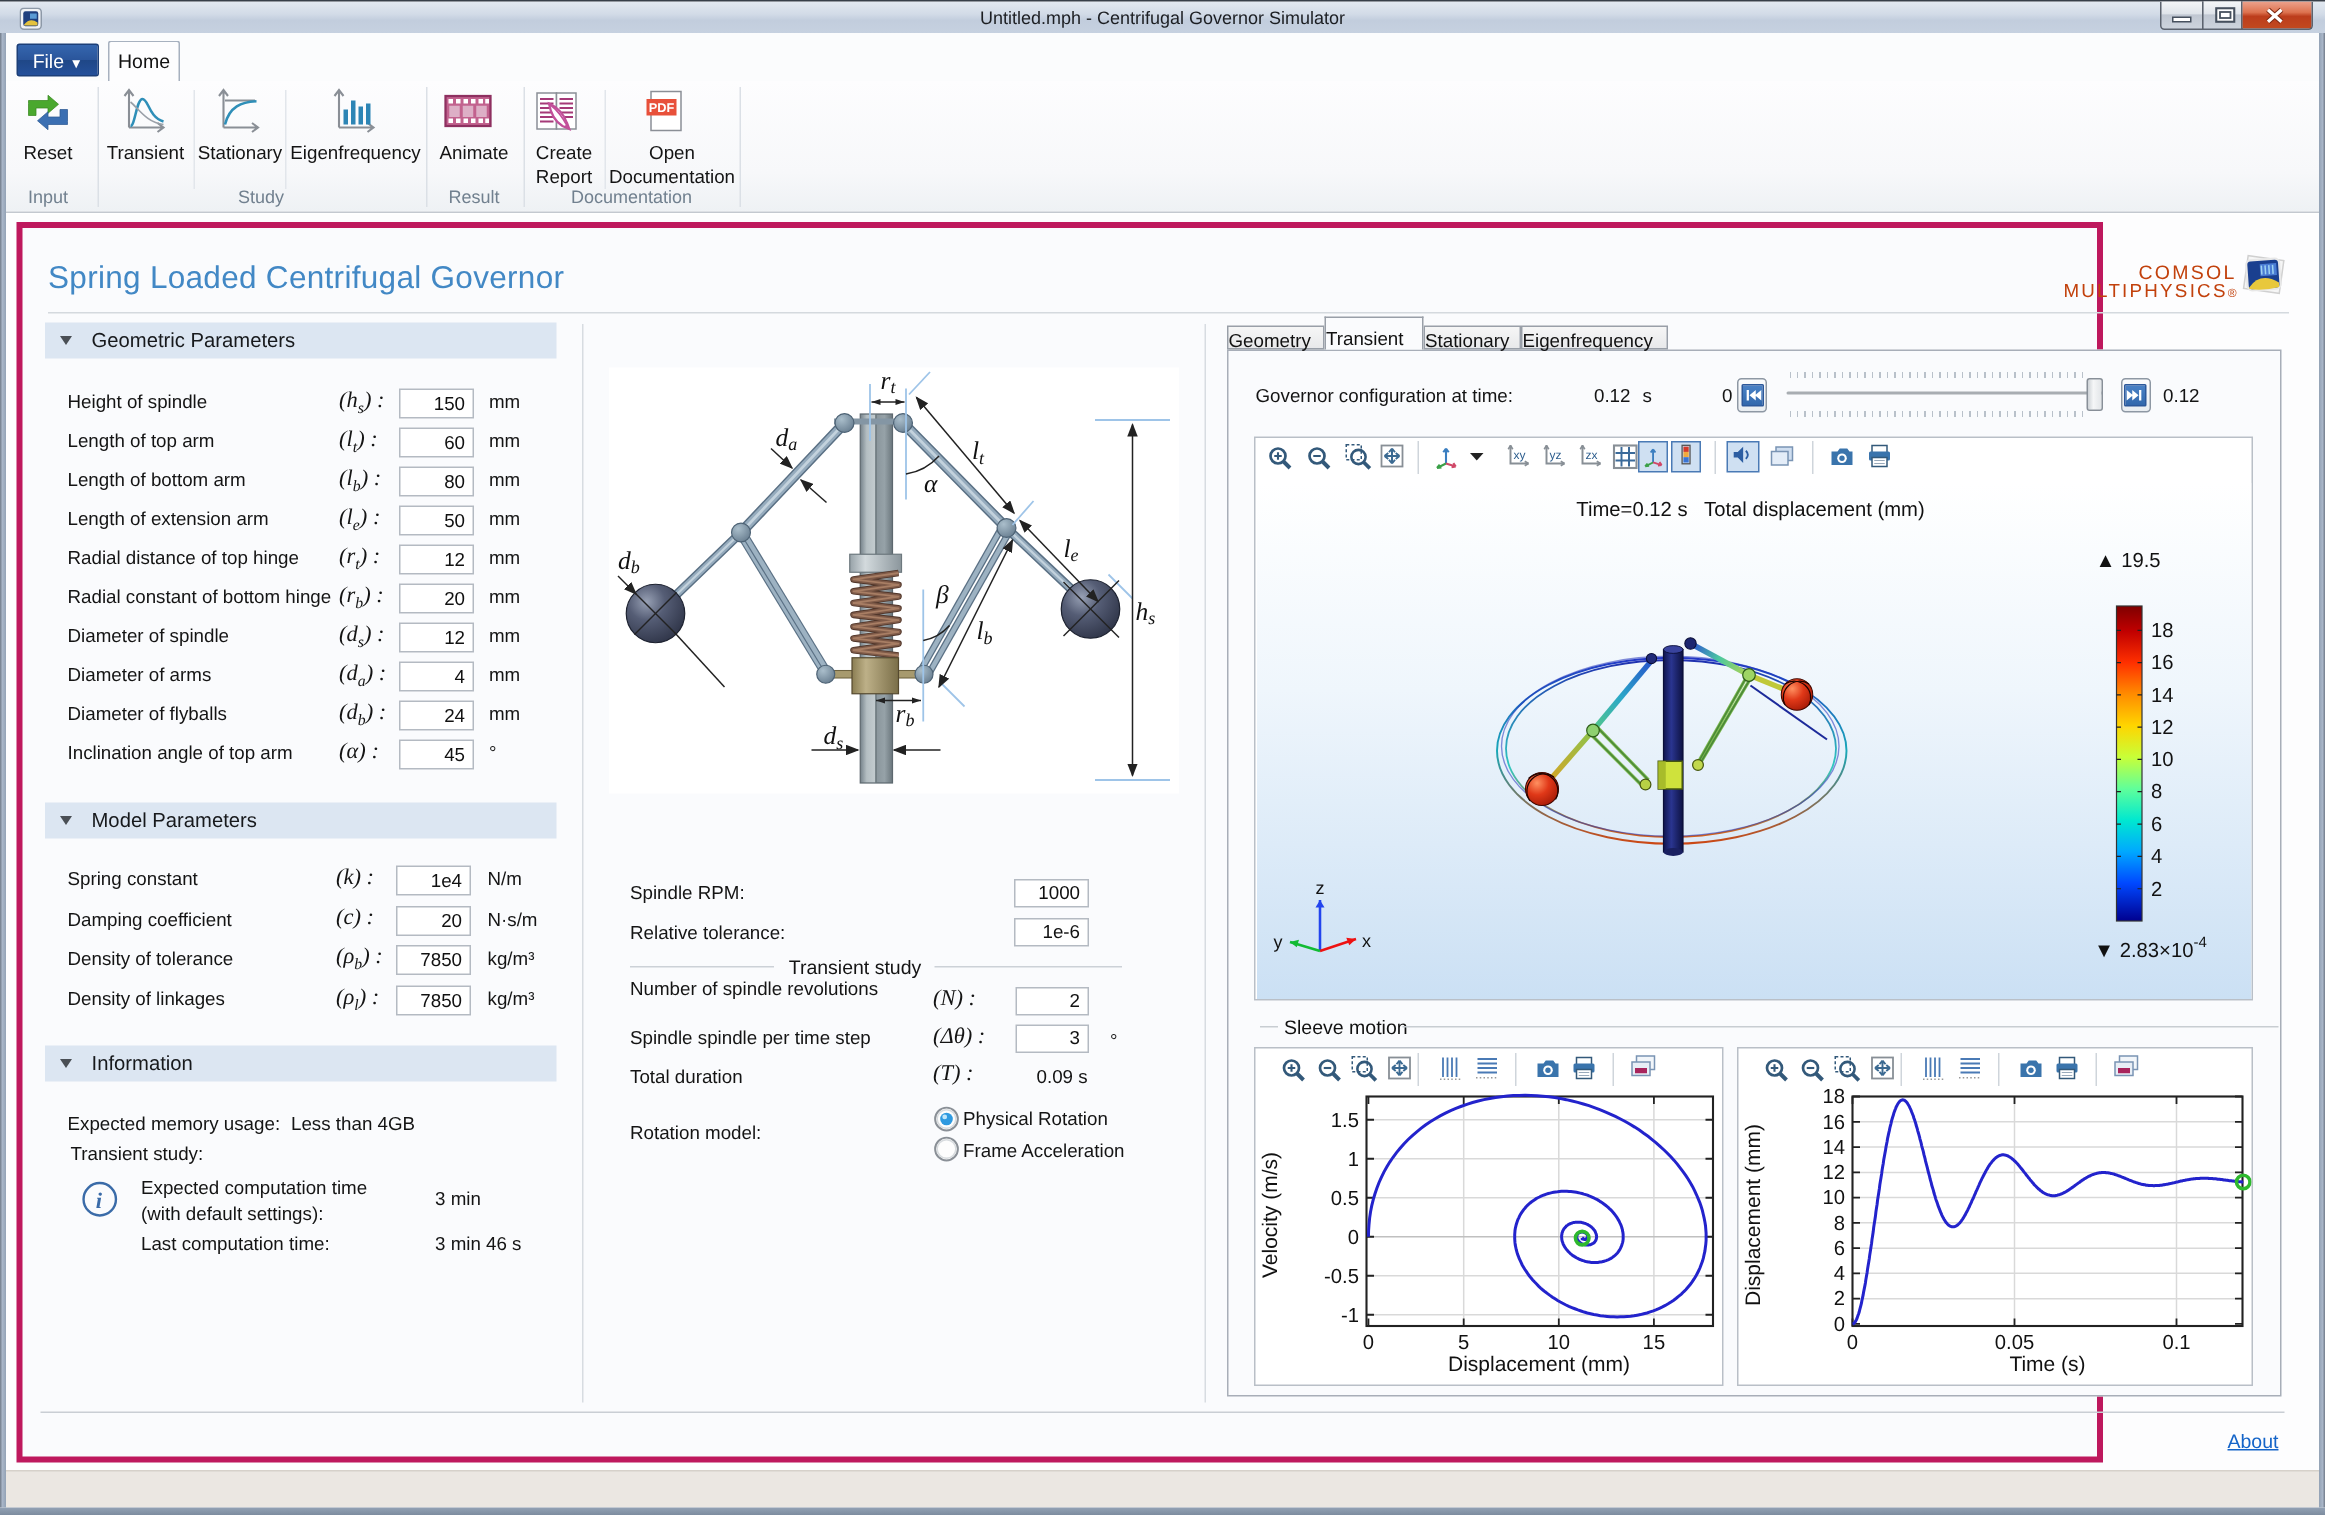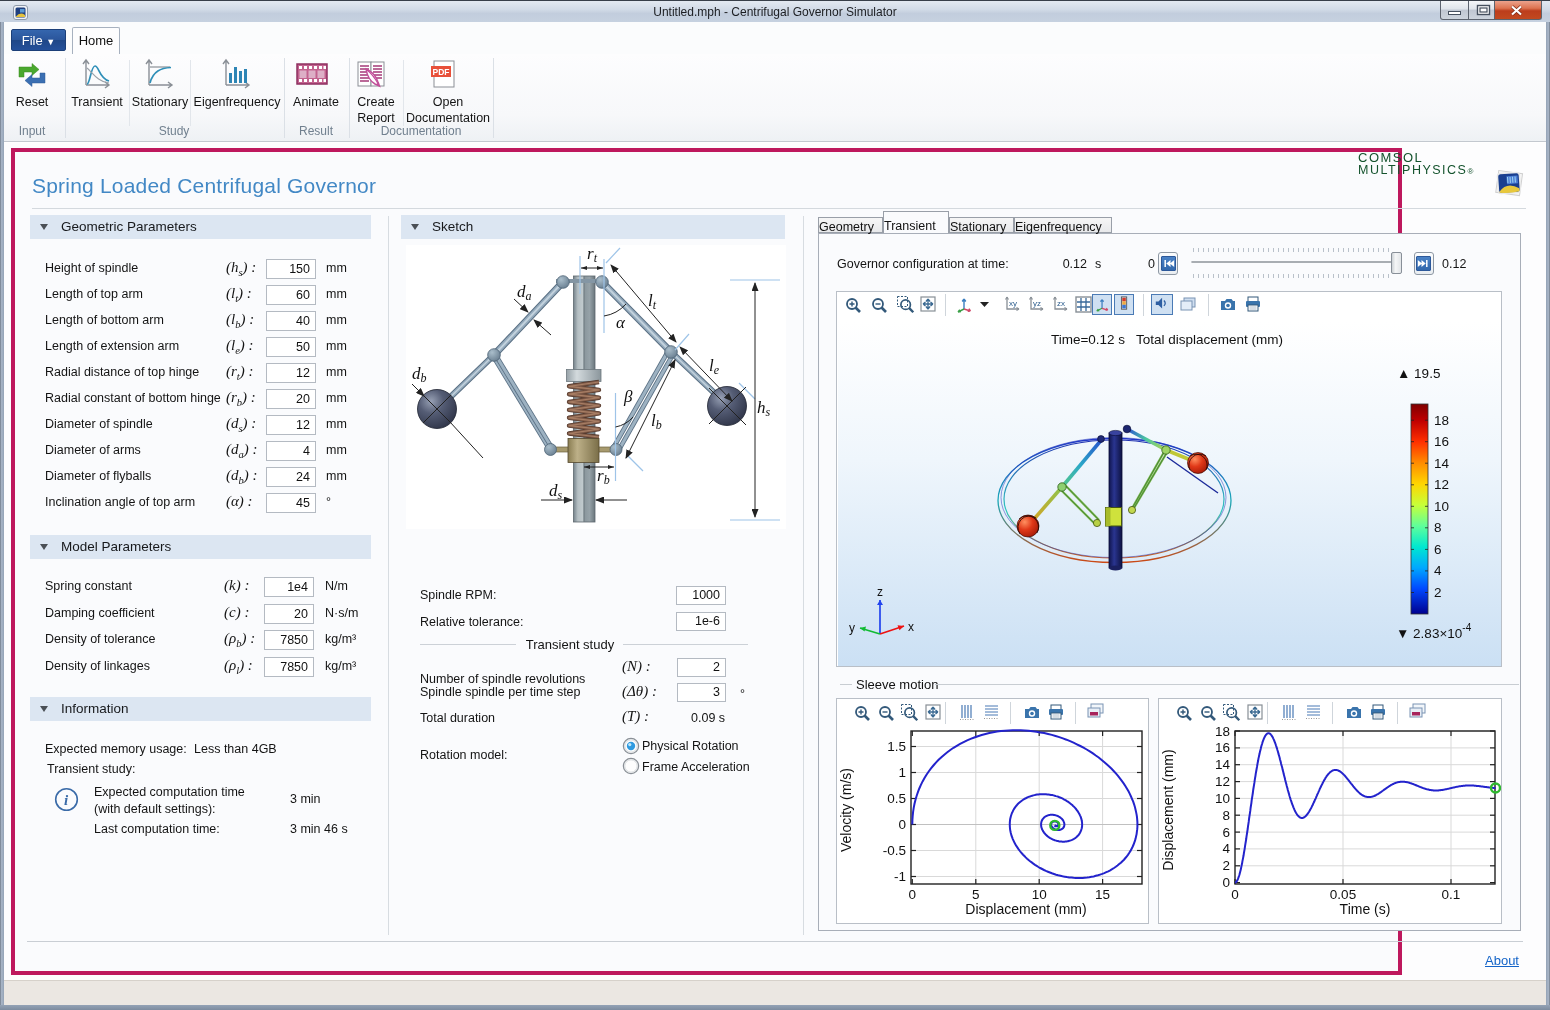--- a/index.html
+++ b/index.html
@@ -146,21 +146,21 @@
     <svg class="abs" style="left:423px;top:4px" width="34" height="34" viewBox="0 0 34 34">
 <rect x="7" y="3" width="20" height="26" fill="#fff" stroke="#8b8f96"></rect>
 <rect x="4" y="8" width="20" height="11" fill="#e8503a"></rect>
 <text x="14" y="16.5" font-size="8.5" font-weight="bold" fill="#fff" text-anchor="middle" font-family="Liberation Sans">PDF</text>
 </svg>
   </div>
 <div id="mainbg" class="abs"></div>
 <div id="form" class="abs">
     <h1 class="abs">Spring Loaded Centrifugal Governor</h1>
     <div id="headrule" class="abs"></div>
-    <div class="abs" style="left:1343px;top:0;width:133px;text-align:left;color:#14532d;font-size:12.5px;letter-spacing:1.5px;line-height:12px"><span style="font-size:13px">COMSOL</span><br>MULTIPHYSICS<span style="font-size:8px;letter-spacing:0">®</span></div>
+    <div class="abs" style="left:1343px;top:24px;width:133px;text-align:right;color:#c2410c;font-size:12.5px;letter-spacing:1.5px;line-height:12px"><span style="font-size:13px">COMSOL</span><br>MULTIPHYSICS<span style="font-size:8px;letter-spacing:0">®</span></div>
     <svg class="abs" style="left:1478px;top:17px" width="32" height="30">
       <g transform="rotate(8 16 15)">
         <rect x="4" y="3" width="24" height="22" fill="#f6f6f6" stroke="#d0d0d0"></rect>
       </g>
       <g transform="rotate(-4 16 15)">
         <rect x="5" y="4" width="22" height="20" rx="3" fill="#1a3f8f" stroke="#e8e8e8" stroke-width="1.5"></rect>
         <path d="M6 22 Q14 12 26 20 L26 23 Q16 25 6 23 Z" fill="#e8c83c"></path>
         <rect x="14" y="7" width="11" height="8" fill="#4a7cd4"></rect>
         <g stroke="#9fd4f2" stroke-width="1">
           <path d="M15 8 v6 M17.5 8 v6 M20 8 v6 M22.5 8 v6"></path>
@@ -173,21 +173,21 @@
     <div class="flabel abs" style="left:30px;top:109px">Height of spindle</div>
     <div class="sym abs" style="left:211px;top:107px">(h<sub>s</sub>) :</div>
     <div class="ibox abs" style="left:251px;top:107px;width:50px;height:20px;line-height:18px">150</div>
     <div class="flabel abs" style="left:311px;top:109px">mm</div>
     <div class="flabel abs" style="left:30px;top:135px">Length of top arm</div>
     <div class="sym abs" style="left:211px;top:133px">(l<sub>t</sub>) :</div>
     <div class="ibox abs" style="left:251px;top:133px;width:50px;height:20px;line-height:18px">60</div>
     <div class="flabel abs" style="left:311px;top:135px">mm</div>
     <div class="flabel abs" style="left:30px;top:161px">Length of bottom arm</div>
     <div class="sym abs" style="left:211px;top:159px">(l<sub>b</sub>) :</div>
-    <div class="ibox abs" style="left:251px;top:159px;width:50px;height:20px;line-height:18px">40</div>
+    <div class="ibox abs" style="left:251px;top:159px;width:50px;height:20px;line-height:18px">80</div>
     <div class="flabel abs" style="left:311px;top:161px">mm</div>
     <div class="flabel abs" style="left:30px;top:187px">Length of extension arm</div>
     <div class="sym abs" style="left:211px;top:185px">(l<sub>e</sub>) :</div>
     <div class="ibox abs" style="left:251px;top:185px;width:50px;height:20px;line-height:18px">50</div>
     <div class="flabel abs" style="left:311px;top:187px">mm</div>
     <div class="flabel abs" style="left:30px;top:213px">Radial distance of top hinge</div>
     <div class="sym abs" style="left:211px;top:211px">(r<sub>t</sub>) :</div>
     <div class="ibox abs" style="left:251px;top:211px;width:50px;height:20px;line-height:18px">12</div>
     <div class="flabel abs" style="left:311px;top:213px">mm</div>
     <div class="flabel abs" style="left:30px;top:239px">Radial constant of bottom hinge</div>
@@ -232,21 +232,20 @@
     <div class="flabel abs" style="left:179px;top:590px">Less than 4GB</div>
     <div class="flabel abs" style="left:32px;top:610px">Transient study:</div>
     <svg class="abs" style="left:39px;top:635px" width="25" height="25">
       <circle cx="12.5" cy="12.5" r="10.8" fill="none" stroke="#3a6ba8" stroke-width="1.6"></circle>
       <text x="12" y="18" text-anchor="middle" font-family="Liberation Serif" font-style="italic" font-weight="bold" font-size="15" fill="#3a6ba8">i</text>
     </svg>
     <div class="flabel abs" style="left:79px;top:632px;line-height:17px">Expected computation time<br>(with default settings):</div>
     <div class="flabel abs" style="left:275px;top:640px">3 min</div>
     <div class="flabel abs" style="left:79px;top:670px">Last computation time:</div>
     <div class="flabel abs" style="left:275px;top:670px">3 min 46 s</div>
-    <div class="band abs" style="left:386px;top:63px;width:384px"><span class="tri"></span>Sketch</div>
     <svg class="abs" style="left:387px;top:91px" width="384" height="287" viewBox="399 240 384 287">
       <rect x="403" y="242" width="380" height="284" fill="#ffffff"></rect>
       <defs>
 <linearGradient id="spin" x1="0" y1="0" x2="1" y2="0">
           <stop offset="0" stop-color="#75828a"></stop>
           <stop offset="0.2" stop-color="#b4bec2"></stop>
           <stop offset="0.45" stop-color="#c2cbce"></stop>
           <stop offset="0.5" stop-color="#8a969c"></stop>
           <stop offset="0.75" stop-color="#96a2a8"></stop>
           <stop offset="1" stop-color="#6b777d"></stop>
@@ -356,21 +355,21 @@
       <text x="613" y="325" font-family="Liberation Serif" font-style="italic" font-size="17" fill="#111">α</text>
       <text x="621" y="399" font-family="Liberation Serif" font-style="italic" font-size="17" fill="#111">β</text>
     </svg>
     <div class="flabel abs" style="left:405px;top:436px">Spindle RPM:</div>
     <div class="ibox abs" style="left:661px;top:434px;width:50px;height:19px;line-height:17px">1000</div>
     <div class="flabel abs" style="left:405px;top:463px">Relative tolerance:</div>
     <div class="ibox abs" style="left:661px;top:460px;width:50px;height:19px;line-height:17px">1e-6</div>
     <div class="divline abs" style="left:405px;top:492px;width:96px"></div>
     <div class="flabel abs" style="left:509px;top:485px;width:92px;text-align:center;font-size:13px">Transient study</div>
     <div class="divline abs" style="left:608px;top:492px;width:125px"></div>
-    <div class="flabel abs" style="left:405px;top:520px">Number of spindle revolutions</div>
+    <div class="flabel abs" style="left:405px;top:500px">Number of spindle revolutions</div>
     <div class="sym abs" style="left:607px;top:505.70000000000005px">(N) :</div>
     <div class="ibox abs" style="left:662px;top:506.20000000000005px;width:49px;height:19px;line-height:17px">2</div>
     <div class="flabel abs" style="left:405px;top:532.8px">Spindle spindle per time step</div>
     <div class="sym abs" style="left:607px;top:530.8px">(Δθ) :</div>
     <div class="ibox abs" style="left:662px;top:531.3px;width:49px;height:19px;line-height:17px">3</div>
     <div class="flabel abs" style="left:725px;top:535px">°</div>
     <div class="flabel abs" style="left:405px;top:559px">Total duration</div>
     <div class="sym abs" style="left:607px;top:556px">(T) :</div>
     <div class="flabel abs" style="left:676px;top:559px">0.09 s</div>
     <div class="flabel abs" style="left:405px;top:596px">Rotation model:</div>

